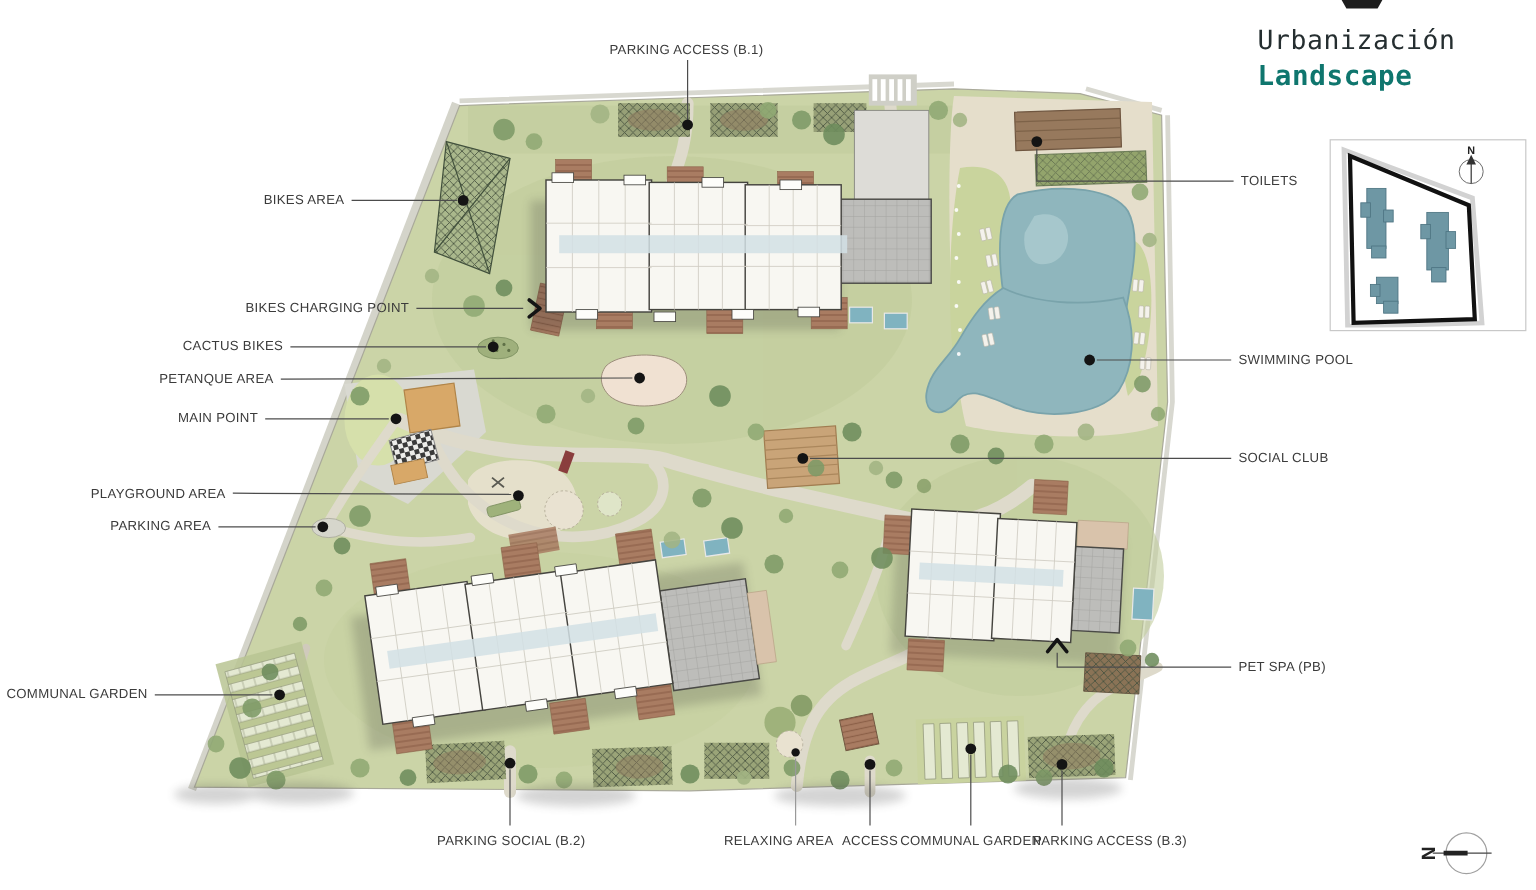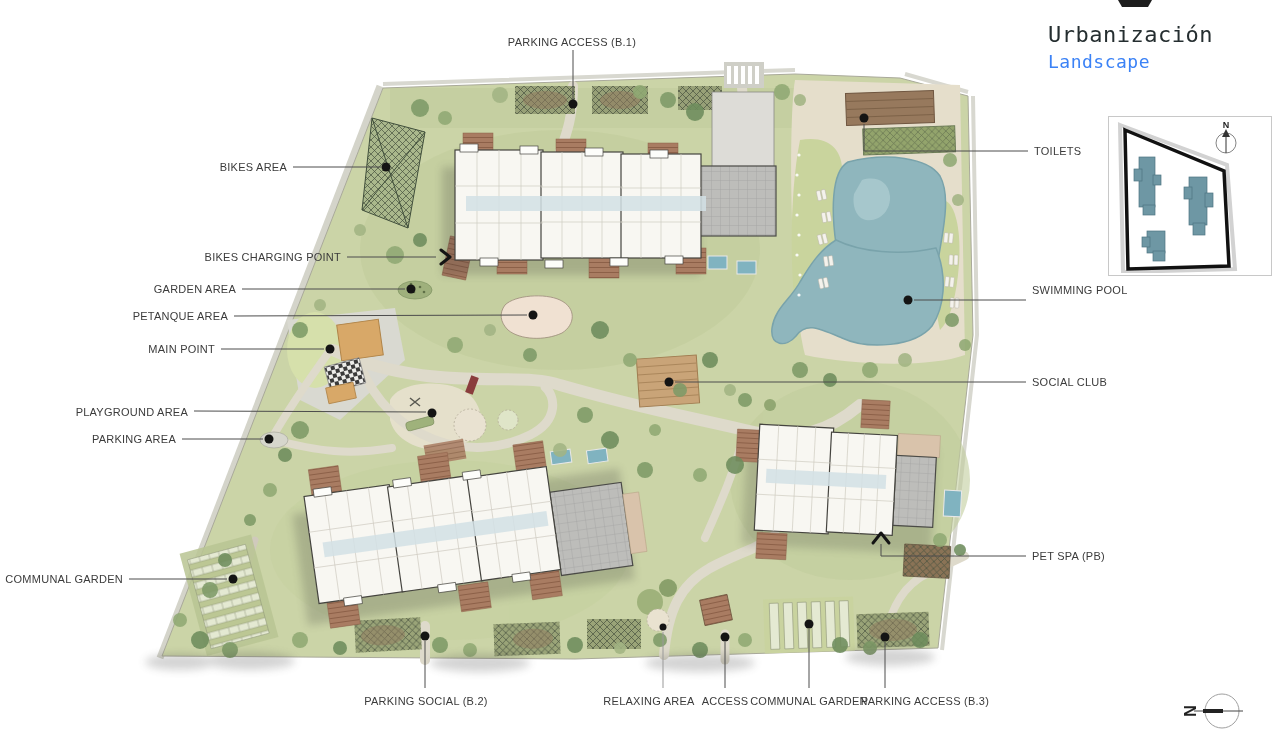--- a/index.html
+++ b/index.html
@@ -7,21 +7,21 @@
        font-family:"Liberation Sans",sans-serif;}
   .stage{position:relative;width:1280px;height:742px;background:#fff;}
   svg.plan{position:absolute;left:0;top:0;}
   .lbl{position:absolute;font-size:11px;color:#3b3b3b;letter-spacing:.25px;
        white-space:nowrap;line-height:12px;}
   .lbl.r{transform:translateX(-100%);text-align:center;}
   .lbl.c{transform:translateX(-50%);}
   .title-block{position:absolute;left:1048px;top:22px;white-space:nowrap;
        font-family:"DejaVu Sans Mono","Liberation Mono",monospace;}
   .title-l1{font-size:22px;color:#252e30;letter-spacing:.5px;}
-  .title-l2{font-size:18px;color:#3b82f6;margin-top:4px;letter-spacing:.5px;}
+  .title-l2{font-size:23px;color:#0f766e;margin-top:4px;letter-spacing:.5px;font-weight:bold;}
   .inset{position:absolute;left:1108px;top:116px;width:162px;height:158px;
        background:#fff;border:1px solid #c8c8c8;}
   .compass{position:absolute;left:1180px;top:686px;width:80px;height:52px;}
   svg circle.tree{opacity:.88;}
   .t1{fill:#7d9a66}.t2{fill:#8fa873}.t3{fill:#a2b483}.t4{fill:#6d8c5c}.t5{fill:#8aa06b}
 </style>
 </head>
 <body>
 
 <div class="stage">
@@ -473,28 +473,28 @@
     <g stroke="#141414" stroke-width="3" fill="none" stroke-linecap="round" stroke-linejoin="round">
       <path d="M441,250 L450,257 L441,264"></path>
       <path d="M873,543 L881,533 L889,543"></path>
     </g>
   </svg>
 
   <div>
     <div class="lbl c" style="left:572px;top:36px">PARKING ACCESS (B.1)</div>
     <div class="lbl r" style="left:287px;top:161px">BIKES AREA</div>
     <div class="lbl r" style="left:341px;top:251px">BIKES CHARGING POINT</div>
-    <div class="lbl r" style="left:236px;top:283px">GARDEN AREA</div>
+    <div class="lbl r" style="left:236px;top:283px">CACTUS BIKES</div>
     <div class="lbl r" style="left:228px;top:310px">PETANQUE AREA</div>
     <div class="lbl r" style="left:215px;top:343px">MAIN POINT</div>
     <div class="lbl r" style="left:188px;top:406px">PLAYGROUND AREA</div>
     <div class="lbl r" style="left:176px;top:433px">PARKING AREA</div>
     <div class="lbl r" style="left:123px;top:573px">COMMUNAL GARDEN</div>
     <div class="lbl" style="left:1034px;top:145px">TOILETS</div>
-    <div class="lbl" style="left:1032px;top:284px">SWIMMING POOL</div>
+    <div class="lbl" style="left:1032px;top:294px">SWIMMING POOL</div>
     <div class="lbl" style="left:1032px;top:376px">SOCIAL CLUB</div>
     <div class="lbl" style="left:1032px;top:550px">PET SPA (PB)</div>
     <div class="lbl c" style="left:426px;top:695px">PARKING SOCIAL (B.2)</div>
     <div class="lbl c" style="left:649px;top:695px">RELAXING AREA</div>
     <div class="lbl c" style="left:725px;top:695px">ACCESS</div>
     <div class="lbl c" style="left:809px;top:695px">COMMUNAL GARDEN</div>
     <div class="lbl c" style="left:925px;top:695px">PARKING ACCESS (B.3)</div>
   </div>
 
   <div class="title-block">

